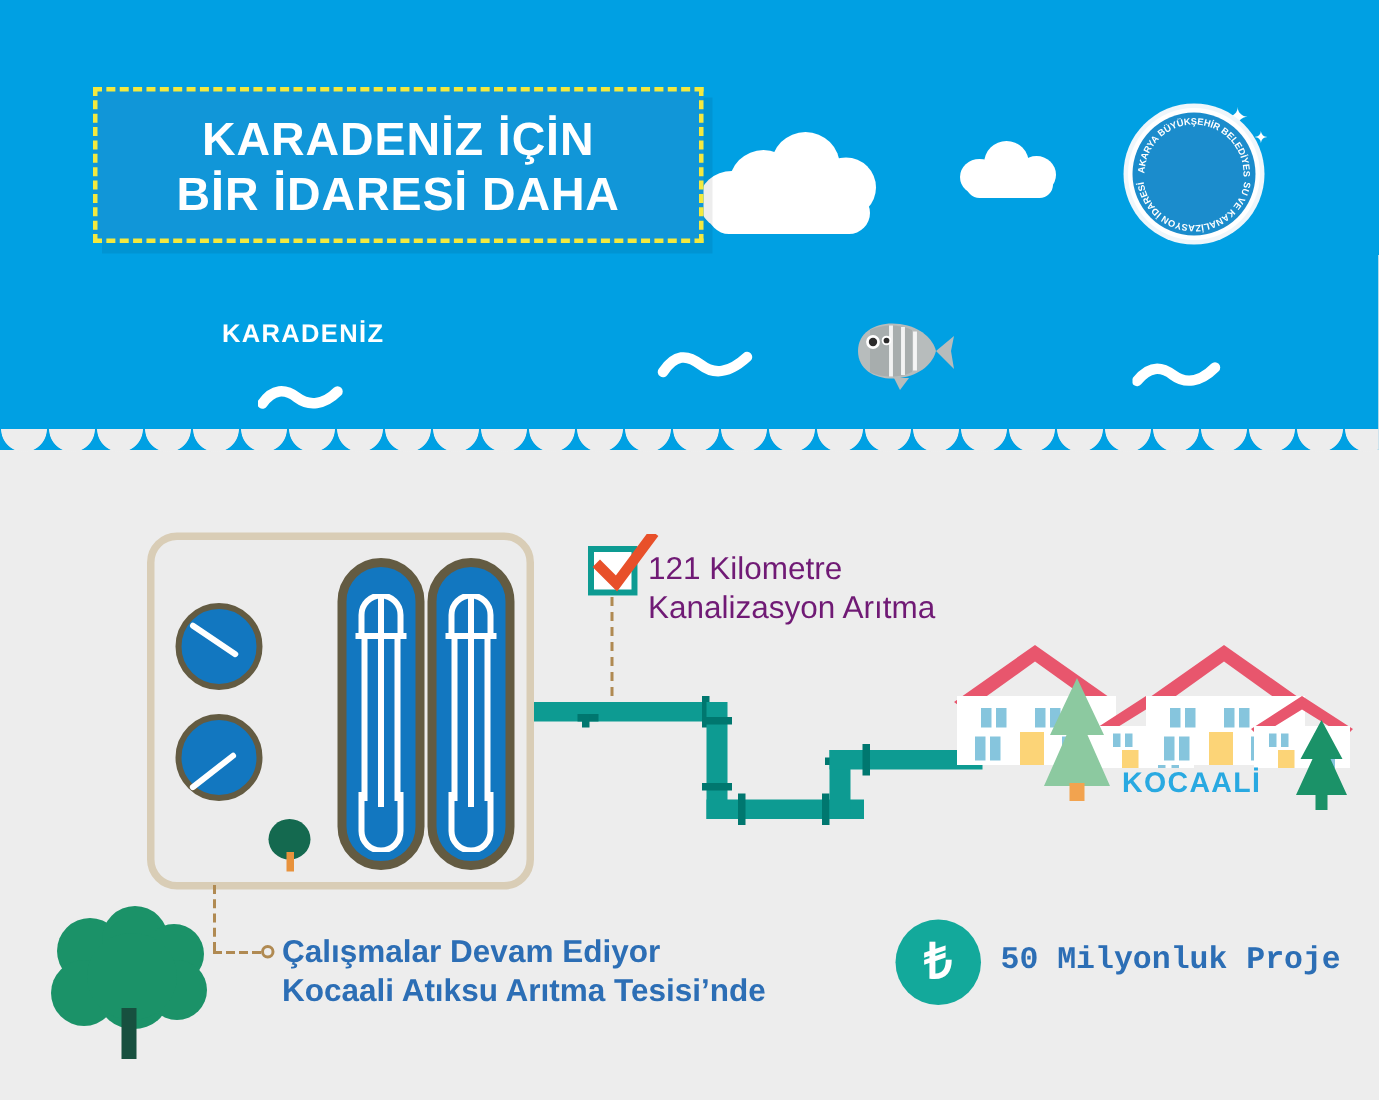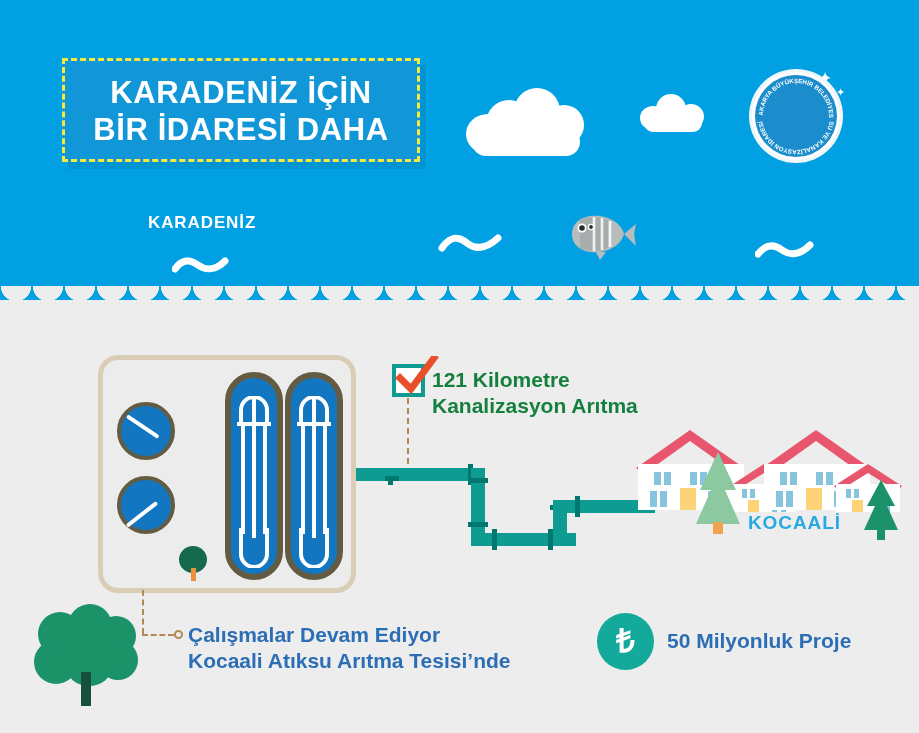--- a/index.html
+++ b/index.html
@@ -11,21 +11,21 @@
   }
   #stage{position:relative;width:919px;height:733px;overflow:hidden;background:#ededed;}
 
   
   .sky{position:absolute;left:0;top:0;width:919px;height:300px;background:#00a0e3;}
   .scallop{position:absolute;left:0;top:286px;width:940px;height:30px;
     background-image:radial-gradient(circle at 16px 0px, #ededed 15px, rgba(0,0,0,0) 15.5px);
     background-size:32px 30px;background-repeat:repeat-x;}
 
   
-  .title-box{position:absolute;left:62px;top:58px;width:358px;height:104px;
+  .title-box{position:absolute;left:62px;top:58px;width:407px;height:104px;
     background:#1196d8;border:3px dashed #f3e93f;box-sizing:border-box;
     box-shadow:6px 7px 0 rgba(0,0,0,0.07);}
   .title-box .t-line{color:#ffffff;font-weight:bold;font-size:31px;letter-spacing:.6px;
     text-align:center;line-height:37px;}
   .title-inner{padding-top:13px;}
 
   
   .cloud{position:absolute;background:#ffffff;border-radius:50%;}
   .cloudgrp{position:absolute;}
 
@@ -63,21 +63,21 @@
 
   
   .house{position:absolute;}
   .h-body{position:absolute;background:#ffffff;}
   .h-win{position:absolute;background:#86c5dd;}
   .h-door{position:absolute;background:#fcd477;}
 
   
   .chk{position:absolute;left:392px;top:364px;width:33px;height:33px;
     border:4px solid #0d9b92;background:#ffffff;box-sizing:border-box;}
-  .callout-txt{position:absolute;color:#15803d;font-weight:bold;font-size:21px;line-height:26px;}
+  .callout-txt{position:absolute;color:#701a75;font-weight:normal;font-size:21px;line-height:26px;}
   .dash-v{position:absolute;border-left:2px dashed #b08a52;}
   .dash-h{position:absolute;border-top:2px dashed #b08a52;}
   .dot-o{position:absolute;width:9px;height:9px;border-radius:50%;
     border:2.5px solid #b08a52;background:#ededed;box-sizing:border-box;}
   .lira{position:absolute;left:597px;top:613px;width:57px;height:57px;border-radius:50%;
     background:#13a99b;}
   .lira-g{position:absolute;left:0;top:0;width:57px;height:57px;line-height:56px;
     text-align:center;color:#ffffff;font-size:33px;font-weight:bold;}
   .cap{position:absolute;color:#2c6eb5;font-weight:bold;font-size:21px;line-height:26px;}
 
@@ -314,15 +314,15 @@
   <div class="dash-h" style="left:142px;top:634px;width:32px;"></div>
   <div class="dot-o" style="left:174px;top:630px;"></div>
   <div class="cap" style="left:188px;top:622px;width:400px;">
     <div>Çalışmalar Devam Ediyor</div>
     <div>Kocaali Atıksu Arıtma Tesisi’nde</div>
   </div>
 
   <div class="lira">
     <div class="lira-g">₺</div>
   </div>
-  <div class="cap" style="left:667px;top:628px;width:240px;">50 Milyonluk Proje</div>
+  <div class="cap" style="left:667px;top:628px;width:240px;font-family:Liberation Mono, monospace;">50 Milyonluk Proje</div>
 
 </div>
 
 </body></html>

